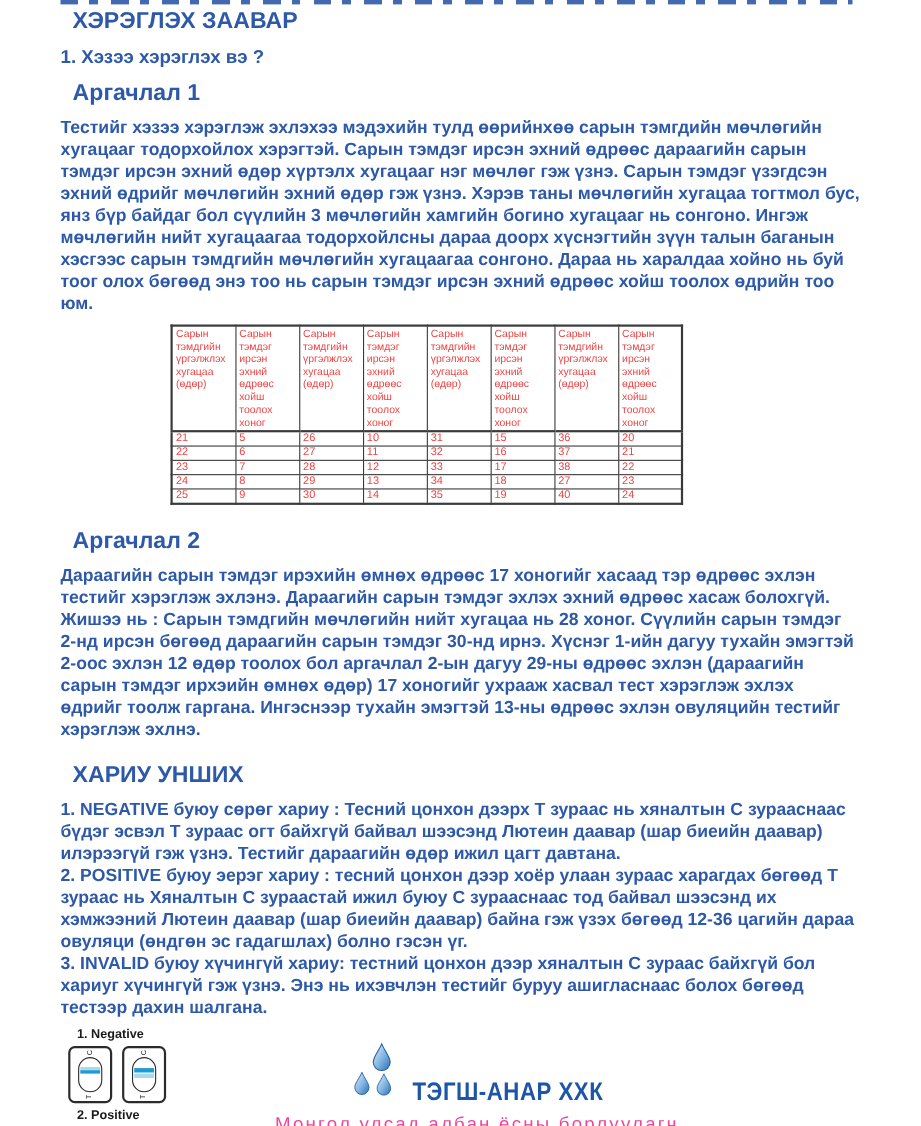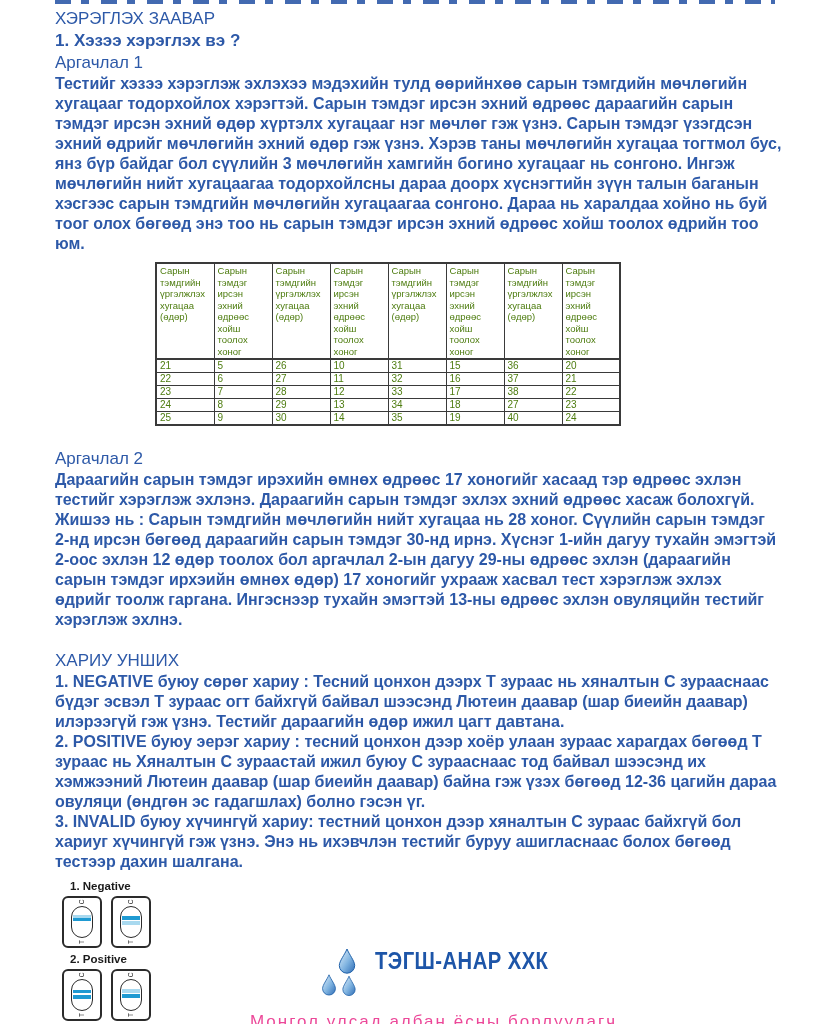--- a/index.html
+++ b/index.html
@@ -1,43 +1,43 @@
 <!DOCTYPE html>
 <html><head>
 <meta charset="utf-8">
 <style>
   html,body{margin:0;padding:0;background:#ffffff;}
   body{width:837px;height:1024px;overflow:hidden;font-family:"Liberation Sans",sans-serif;}
   .page{position:relative;width:837px;height:1024px;box-sizing:border-box;padding:0 55px;color:#2d59a8;}
   .top-clip{width:720px;height:4px;margin-top:0;background:repeating-linear-gradient(90deg,#2d59a8 0 16px,transparent 16px 26px,#2d59a8 26px 34px,transparent 34px 46px);opacity:.9;}
-  .h{font-size:17px;line-height:22px;font-weight:normal;margin:0;}
+  .h{font-size:21px;line-height:22px;font-weight:bold;margin:11px;}
   .txt{font-size:16px;line-height:20px;font-weight:bold;margin:0;}
   .mt4{margin-top:4px}.mt20{margin-top:20px}.mt22{margin-top:22px}
   
   table.cycle{border-collapse:collapse;table-layout:fixed;width:466px;margin:8px 0 0 100px;
-    border:2px solid #3a3a3a;color:#4d7c0f;}
+    border:2px solid #3a3a3a;color:#ef4444;}
   table.cycle th,table.cycle td{border:1px solid #3a3a3a;text-align:left;vertical-align:top;padding:1px 3px;}
   table.cycle th{font-weight:normal;font-size:9.5px;line-height:11.5px;height:86px;}
   table.cycle td{font-size:10px;line-height:10px;height:9px;margin-left:12px;}
   table.cycle tbody tr:first-child td{border-top:2px solid #3a3a3a;}
   
   .figures{margin-top:8px;}
   .fig-group{margin-top:5px;}
   .fig-label{font-size:11.5px;line-height:13px;font-weight:bold;color:#1a1a1a;margin-left:15px;}
   .cassette-row{display:flex;gap:9px;margin:3px 0 0 7px;}
   .cassette{width:40px;height:52px;box-sizing:border-box;border:2px solid #2b2b2b;border-radius:6px;
     background:#fff;display:flex;flex-direction:column;align-items:center;padding:1px 0;}
   .glyph{font-size:6.5px;line-height:6px;color:#1a1a1a;display:block;transform:rotate(-90deg);}
   .window{position:relative;width:22px;flex:1;margin:1px 0;border:1.5px solid #2b2b2b;border-radius:12px;
     overflow:hidden;background:#fff;box-sizing:border-box;}
   .line{position:absolute;left:1px;right:1px;height:3.5px;}
   .line.dark{background:#1f9ad2;}
   .line.light{background:#a9d9ef;}
   
-  .logo{position:absolute;left:320px;top:948px;display:flex;align-items:flex-start;gap:9px;}
+  .logo{position:absolute;left:320px;top:948px;display:flex;align-items:flex-end;gap:9px;}
   .logo-text{font-size:23px;font-weight:800;color:#1d55a8;letter-spacing:.5px;white-space:nowrap;
     transform:scaleX(.88);transform-origin:left bottom;margin-bottom:3px;}
   .bottom-clip{position:absolute;left:250px;top:1012px;width:470px;height:12px;overflow:hidden;
     font-size:17px;color:#ec4899;letter-spacing:2px;white-space:nowrap;}
 </style>
 </head>
 <body>
 
 <div class="page">
 

